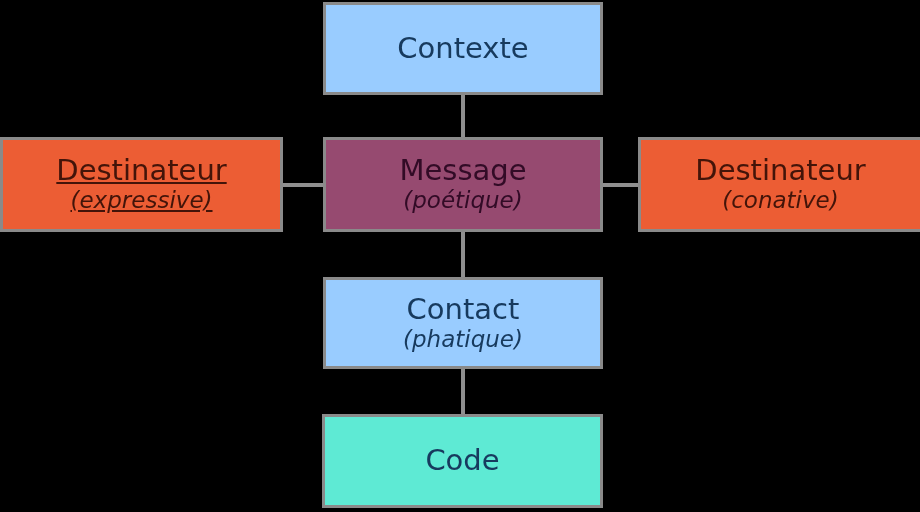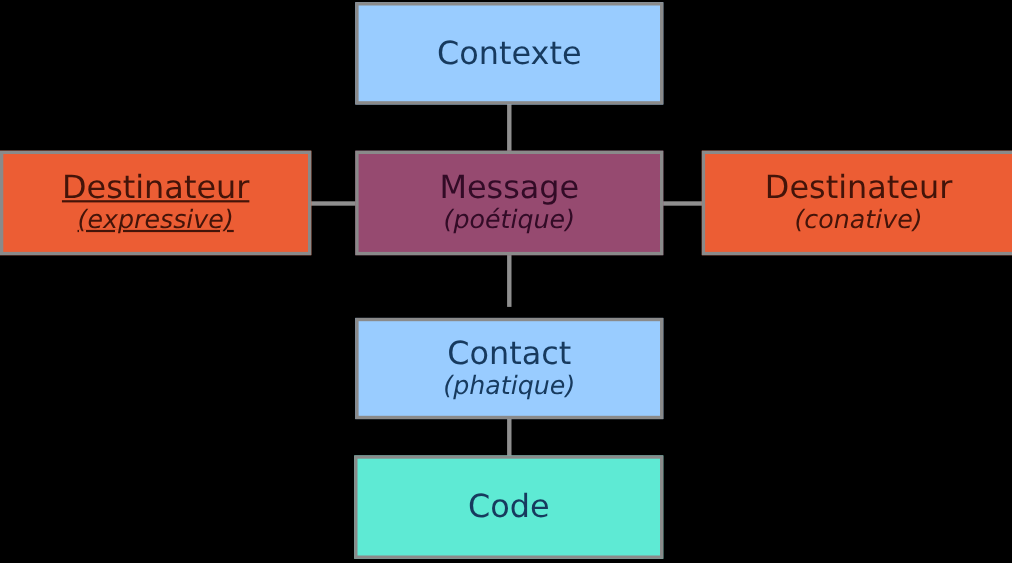--- a/index.html
+++ b/index.html
@@ -38,21 +38,21 @@
   }
   .connector {
     position: absolute;
     background: #8f8f8f;
   }
   
   #node-contexte     { left: 323px; top: 2px;   width: 280px; height: 93px; }
   #node-destinateur  { left: 0px;   top: 137px; width: 283px; height: 95px; text-decoration: underline; }
   #node-message      { left: 323px; top: 137px; width: 280px; height: 95px; }
   #node-destinataire { left: 638px; top: 137px; width: 285px; height: 95px; }
-  #node-contact      { left: 323px; top: 277px; width: 280px; height: 92px; margin-top: 12px; }
+  #node-contact      { left: 323px; top: 277px; width: 280px; height: 92px; }
   #node-code         { left: 322px; top: 414px; width: 281px; height: 94px; }
 
   #conn-contexte-message { left: 461px; top: 93px;  width: 4px;  height: 46px; }
   #conn-message-contact  { left: 461px; top: 230px; width: 4px;  height: 49px; }
   #conn-contact-code     { left: 461px; top: 367px; width: 4px;  height: 49px; }
   #conn-destinateur-message  { left: 281px; top: 183px; width: 44px; height: 4px; }
   #conn-message-destinataire { left: 601px; top: 183px; width: 39px; height: 4px; }
 </style>
 </head>
 <body>

